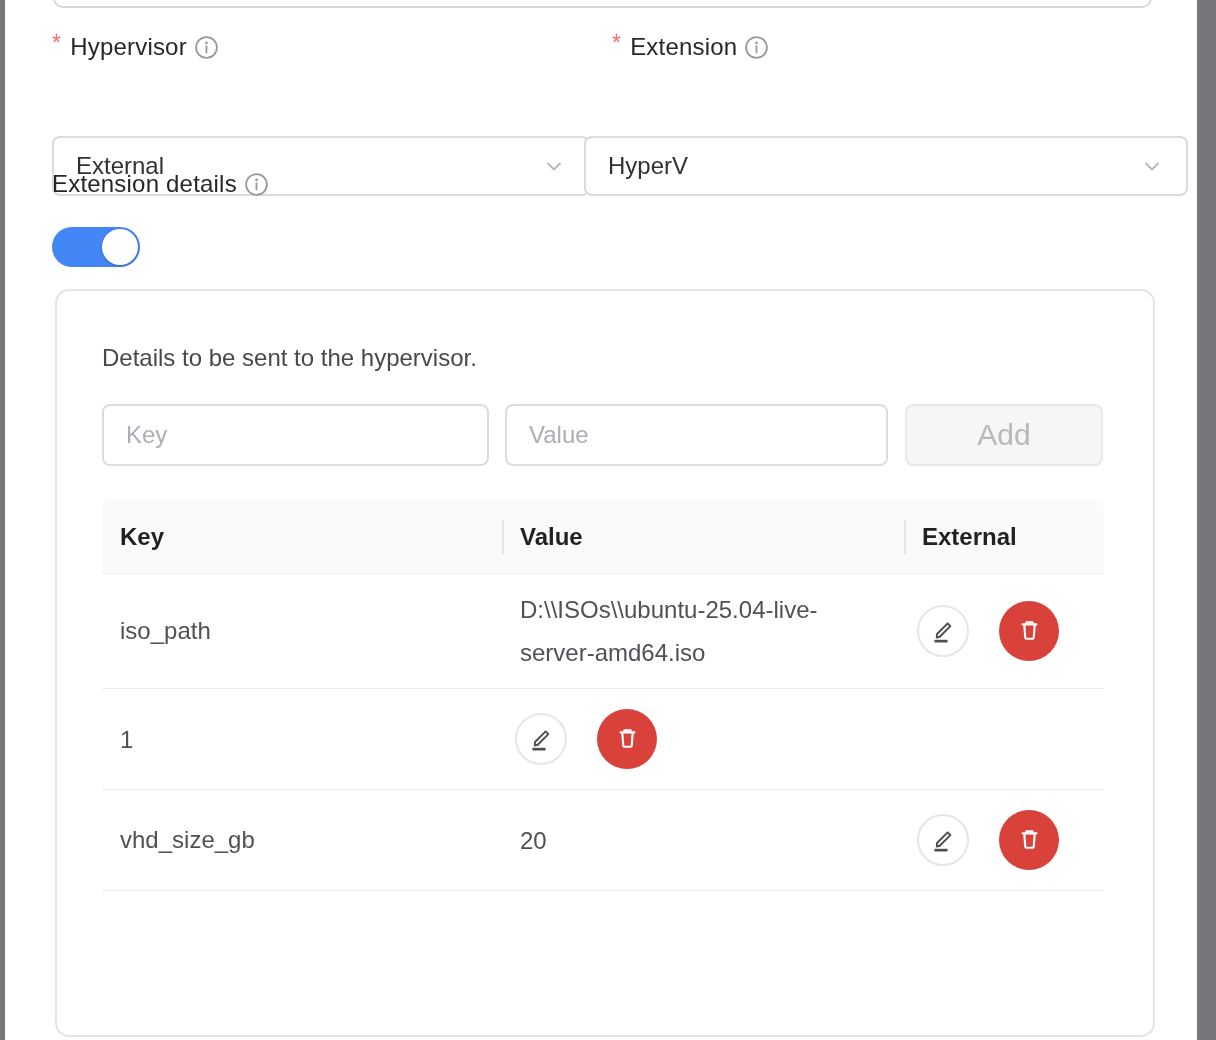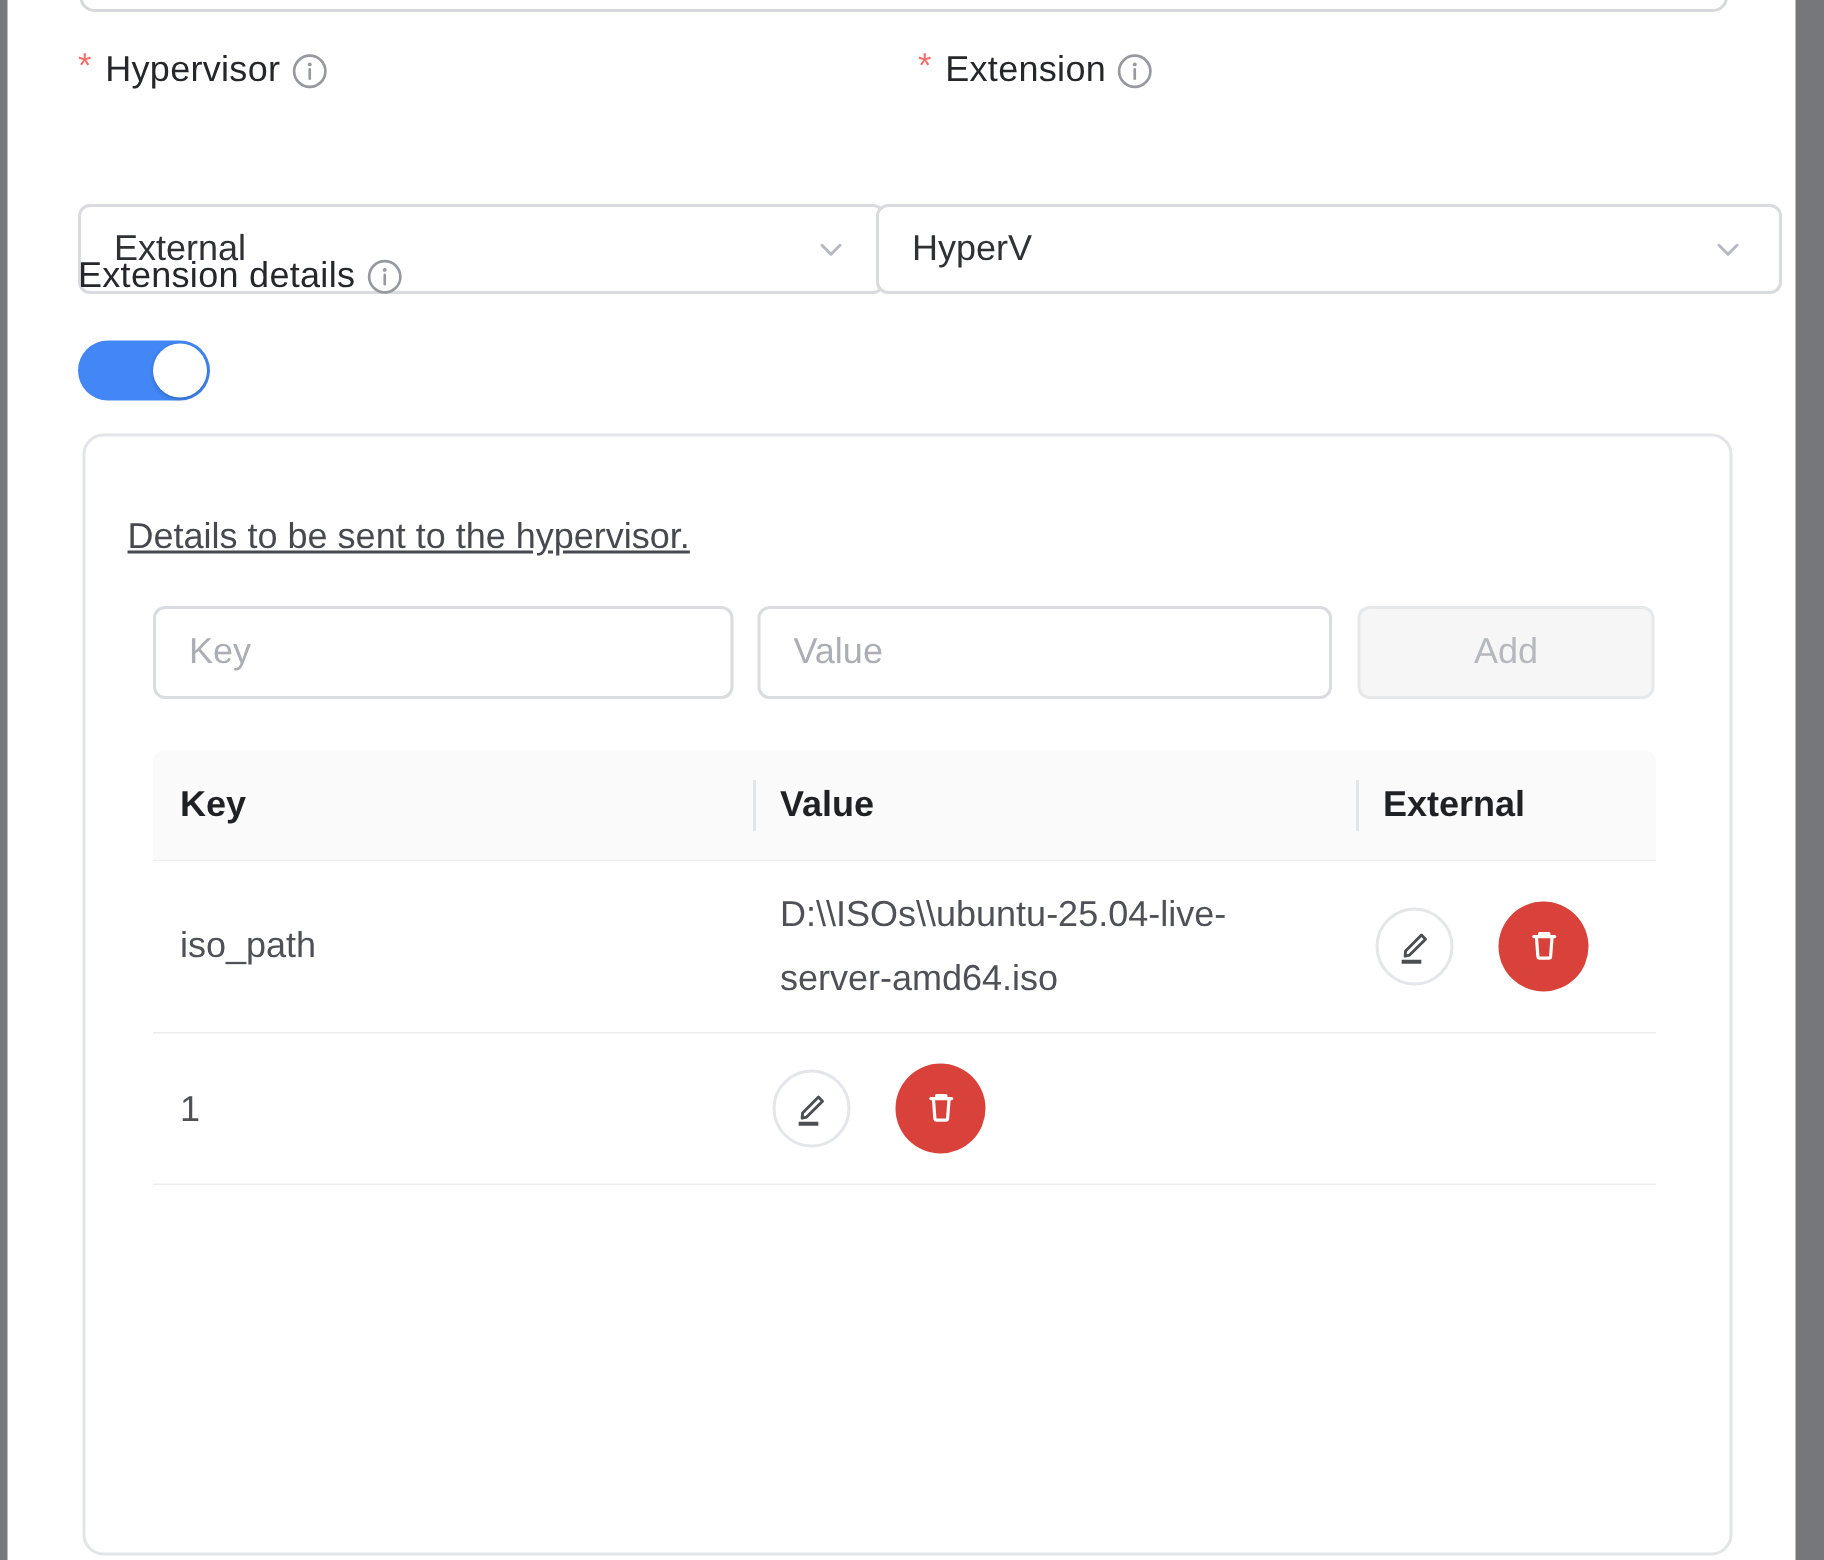--- a/index.html
+++ b/index.html
@@ -49,35 +49,35 @@
   .knob{
     position:absolute;top:2px;right:2px;width:36px;height:36px;border-radius:50%;
     background:#fff;box-shadow:0 1px 3px rgba(0,0,0,.25);
   }
 
   
   .panel{
     position:absolute;left:55px;top:289px;width:1100px;height:748px;box-sizing:border-box;
     border:2px solid #e2e4e7;border-radius:14px;background:#fff;
   }
-  .panel-desc{position:absolute;left:28px;top:53px;font-size:24px;color:#47494e;text-decoration:underline;}
+  .panel-desc{position:absolute;left:45px;top:53px;font-size:24px;color:#47494e;}
 
   .kv-input{
     position:absolute;top:113px;height:62px;box-sizing:border-box;
     border:2px solid #dadce0;border-radius:8px;background:#fff;
     font-family:"Liberation Sans", sans-serif;font-size:24px;color:#2f3135;
     padding:0 22px;outline:none;
   }
   .kv-input::placeholder{color:#abaeb4;opacity:1;}
   .inp-key{left:45px;width:387px;}
   .inp-value{left:448px;width:383px;}
   .btn-add{
     position:absolute;left:848px;top:113px;width:198px;height:62px;box-sizing:border-box;
     background:#f6f6f7;border:2px solid #e7e8ea;border-radius:8px;
-    font-family:"Liberation Sans", sans-serif;font-size:24px;color:#b5b8bd;cursor:not-allowed;
+    font-family:"Liberation Sans", sans-serif;font-size:30px;color:#b5b8bd;cursor:not-allowed;
   }
 
   
   .table{position:absolute;left:45px;top:209px;width:1002px;font-size:24px;}
   .t-head{
     display:grid;grid-template-columns:400px 402px 200px;align-items:center;
     height:74px;background:#fafafa;color:#1f2125;font-weight:700;
     border-radius:8px 8px 0 0;position:relative;
     border-bottom:1px solid #efefef;box-sizing:border-box;
   }
@@ -216,15 +216,34 @@
         <button class="btn-delete">
           <svg width="27" height="27" viewBox="0 0 28 28" fill="none">
             <path d="M10.8 6.2V4.5h6.4v1.7" stroke="#fff" stroke-width="2.2" stroke-linejoin="round"></path>
             <path d="M6.8 6.6h14.4" stroke="#fff" stroke-width="2.2" stroke-linecap="round"></path>
             <path d="M8.6 7l1 13.3a1.3 1.3 0 0 0 1.3 1.2h6.2a1.3 1.3 0 0 0 1.3-1.2L19.4 7" stroke="#fff" stroke-width="2.2" stroke-linejoin="round"></path>
           </svg>
         </button>
       </div>
     </div>
 
+    <div class="t-row">
+      <div class="t-cell cell-key">vhd_size_gb</div>
+      <div class="t-cell cell-value">20</div>
+      <div class="t-cell cell-actions">
+        <button class="btn-edit">
+          <svg width="27" height="27" viewBox="0 0 28 28" fill="none">
+            <path d="M7 20.2 L7.3 16.6 L18.3 5.6 L21.1 8.4 L10.1 19.4 Z" stroke="#4c4e52" stroke-width="2" stroke-linejoin="round"></path>
+            <path d="M4.6 24h13.6" stroke="#4c4e52" stroke-width="2.8"></path>
+          </svg>
+        </button>
+        <button class="btn-delete">
+          <svg width="27" height="27" viewBox="0 0 28 28" fill="none">
+            <path d="M10.8 6.2V4.5h6.4v1.7" stroke="#fff" stroke-width="2.2" stroke-linejoin="round"></path>
+            <path d="M6.8 6.6h14.4" stroke="#fff" stroke-width="2.2" stroke-linecap="round"></path>
+            <path d="M8.6 7l1 13.3a1.3 1.3 0 0 0 1.3 1.2h6.2a1.3 1.3 0 0 0 1.3-1.2L19.4 7" stroke="#fff" stroke-width="2.2" stroke-linejoin="round"></path>
+          </svg>
+        </button>
+      </div>
+    </div>
 
   </div>
 </div>
 
 </body></html>

